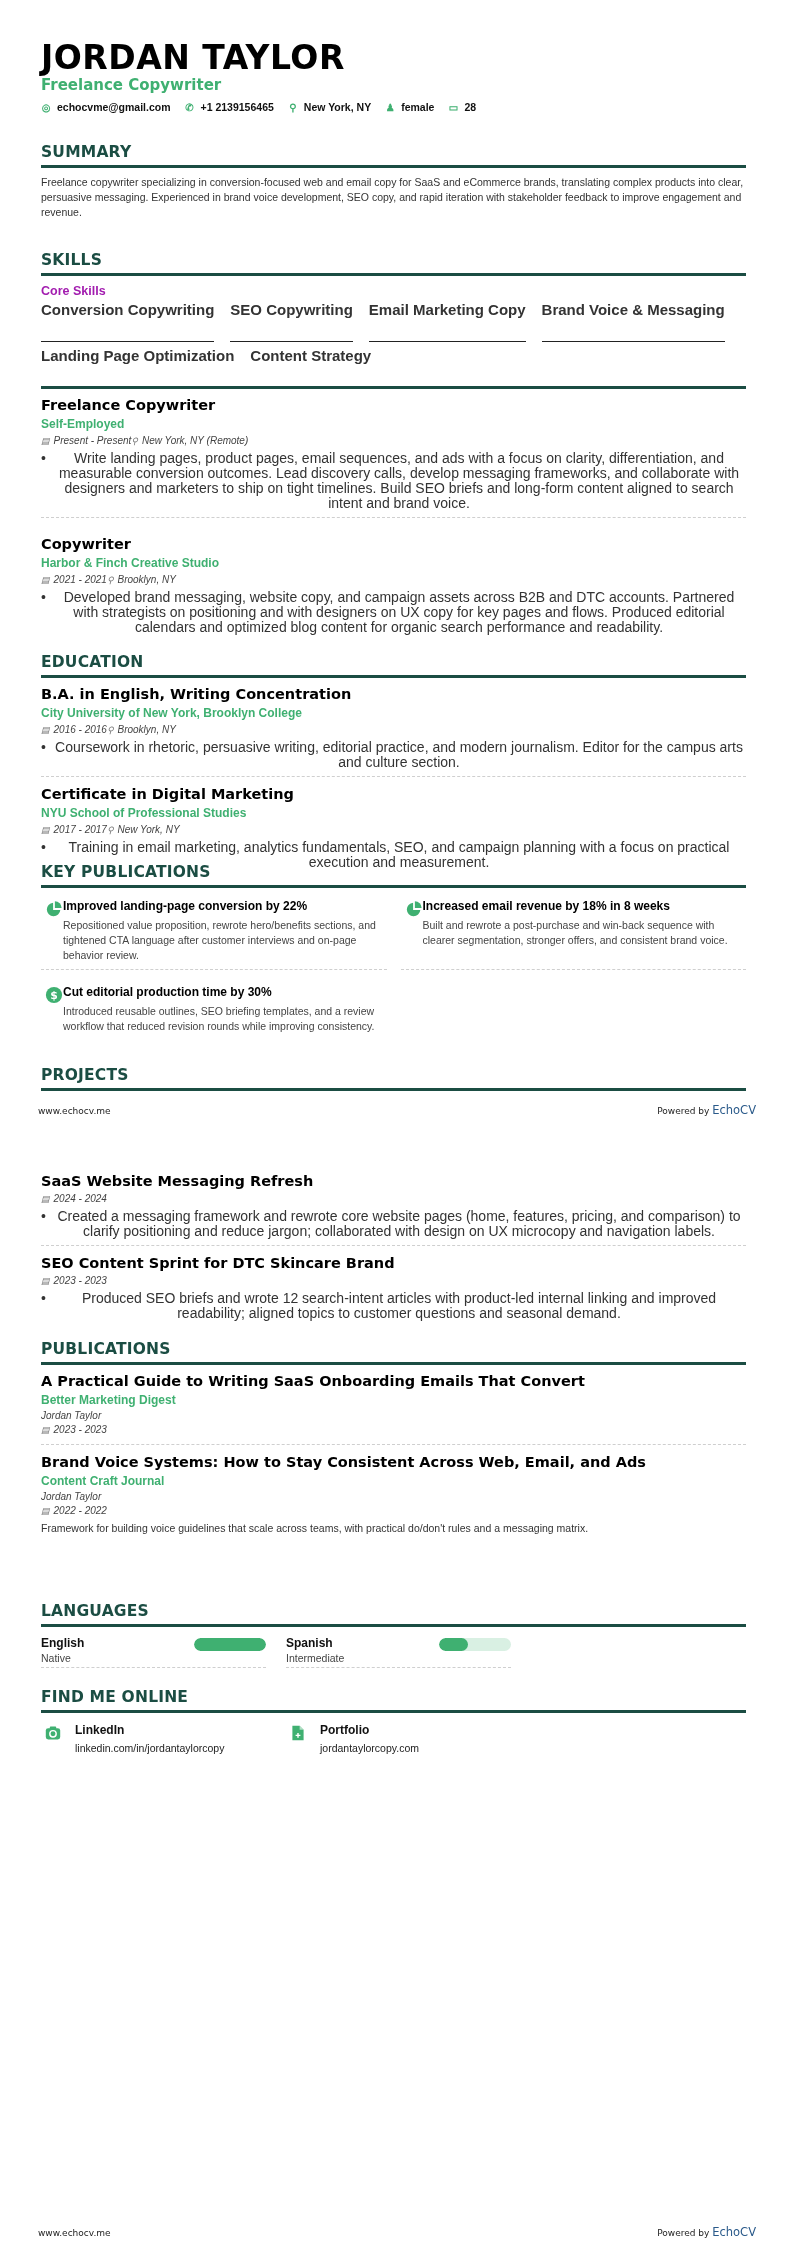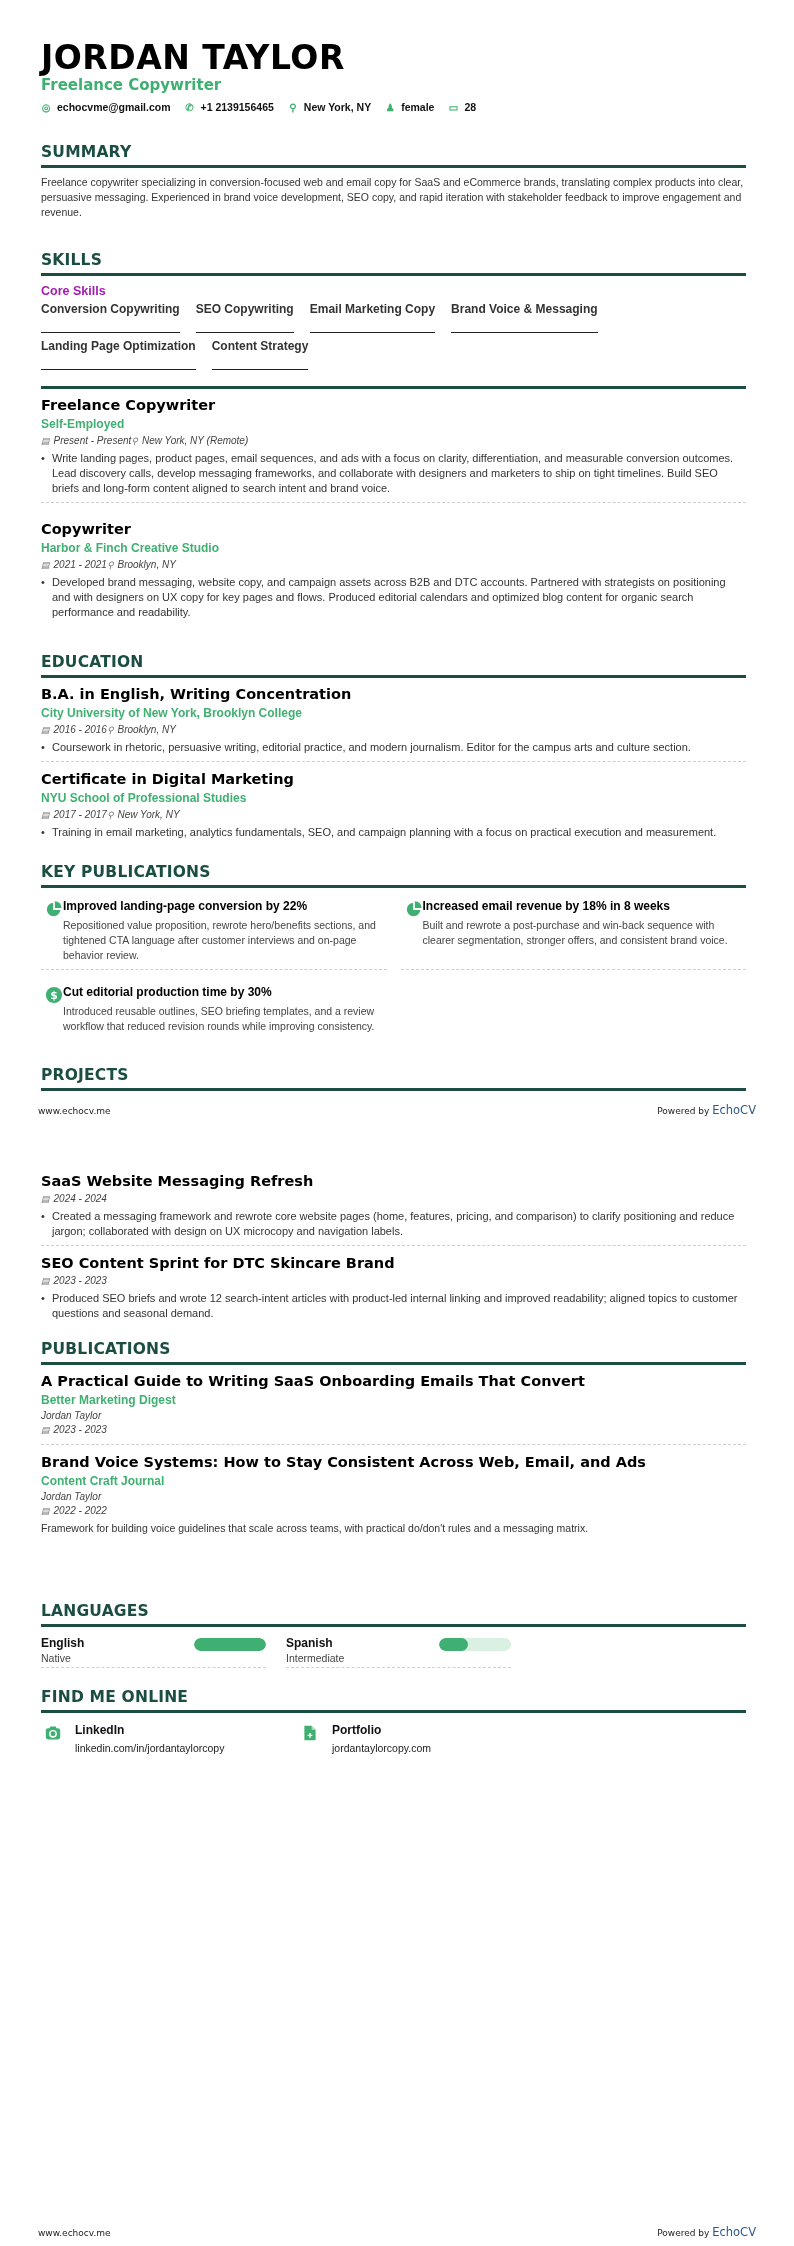--- a/index.html
+++ b/index.html
@@ -16,52 +16,52 @@
   .contact .ic { color: #3fb071; font-size: 10px; width: 10px; text-align: center; }
 
   .section { position: absolute; left: 0; right: 16px; }
   .sec-title { font-family: "DejaVu Sans", sans-serif; font-weight: 700; font-size: 15.5px; color: #1b4d43; letter-spacing: 0.2px; line-height: 20px; }
   .sec-rule { height: 3px; background: #1b4d43; margin-top: 3px; }
 
   .summary-text { font-size: 10.5px; line-height: 15px; color: #333; margin-top: 7px; }
 
   .sub-green { font-weight: 700; font-size: 12.5px; color: #a21caf; font-family: "Liberation Sans", sans-serif; }
   .skills { display: flex; flex-wrap: wrap; gap: 0 16px; margin-top: 3px; }
-  .skill { font-size: 12px; font-weight: 700; color: #333; padding-bottom: 15px; border-bottom: 1.5px solid #222; margin-bottom: 6px; line-height: 15px; }
+  .skill { font-size: 15px; font-weight: 700; color: #333; padding-bottom: 24px; border-bottom: 1.5px solid #222; margin-bottom: 6px; line-height: 15px; }
 
   .entry { padding-bottom: 6px; margin-bottom: 7px; border-bottom: 1px dashed #cfcfcf; }
   .entry.last { border-bottom: none; }
   .e-title { font-family: "DejaVu Sans", sans-serif; font-weight: 700; font-size: 14.5px; color: #000; line-height: 20px; margin-top: 6px; }
   .e-org { font-weight: 700; font-size: 12px; color: #3fb071; line-height: 18px; }
   .e-meta { display: flex; font-size: 10px; color: #444; line-height: 15px; font-style: italic; }
   .e-meta span.ic { color: #777; margin-right: 4px; font-size: 9px; }
   .e-author { font-style: italic; font-size: 10px; color: #444; line-height: 13px; }
   .bullets { list-style: none; margin-top: 2px; }
-  .bullets li { font-size: 11px; line-height: 15px; color: #333; padding-left: 11px; position: relative; }
+  .bullets li { font-size: 14px; line-height: 15px; color: #333; padding-left: 11px; position: relative; text-align: center; }
   .bullets li::before { content: "•"; position: absolute; left: 0; top: 0; }
   .e-desc { font-size: 10.5px; line-height: 15px; color: #333; margin-top: 2px; }
 
   .ach-grid { display: grid; grid-template-columns: 1fr 1fr; column-gap: 14px; margin-top: 6px; }
   .ach { display: flex; gap: 0; padding: 4px 0 6px 4px; border-bottom: 1px dashed #cfcfcf; margin-bottom: 10px; }
   .ach.nob { border-bottom: none; }
   .ach-icon { width: 18px; height: 18px; flex: 0 0 18px; margin-top: 2px; }
   .ach-title { font-weight: 700; font-size: 12px; color: #000; line-height: 16px; }
   .ach-desc { font-size: 10.5px; line-height: 15px; color: #444; margin-top: 4px; }
 
   .footer { position: absolute; left: 38px; right: 38px; font-family: "DejaVu Sans", sans-serif; font-size: 9px; color: #222; display: flex; justify-content: space-between; align-items: baseline; }
   .footer .brand { font-size: 11.5px; color: #2a5a8a; }
 
   .lang-grid { display: flex; gap: 20px; margin-top: 8px; }
   .lang { width: 225px; display: flex; justify-content: space-between; align-items: flex-start; border-bottom: 1px dashed #cfcfcf; padding-bottom: 2px; }
   .lang-name { font-weight: 700; font-size: 12px; color: #111; line-height: 16px; }
   .lang-level { font-size: 10.5px; color: #444; line-height: 14px; }
   .bar { width: 72px; height: 13px; border-radius: 7px; background: #d9f0e3; margin-top: 3px; overflow: hidden; }
   .bar-fill { height: 100%; background: #3fb071; border-radius: 7px; }
 
-  .online-grid { display: flex; gap: 12px; margin-top: 8px; }
+  .online-grid { display: flex; gap: 0; margin-top: 8px; }
   .online { width: 245px; display: flex; gap: 14px; }
   .online-icon { width: 16px; height: 16px; margin-top: 4px; margin-left: 4px; }
   .online-label { font-weight: 700; font-size: 12px; color: #111; line-height: 18px; }
   .online-url { font-size: 10.5px; color: #222; margin-top: 3px; }
 </style>
 </head>
 <body>
 
 <div class="page">
 

